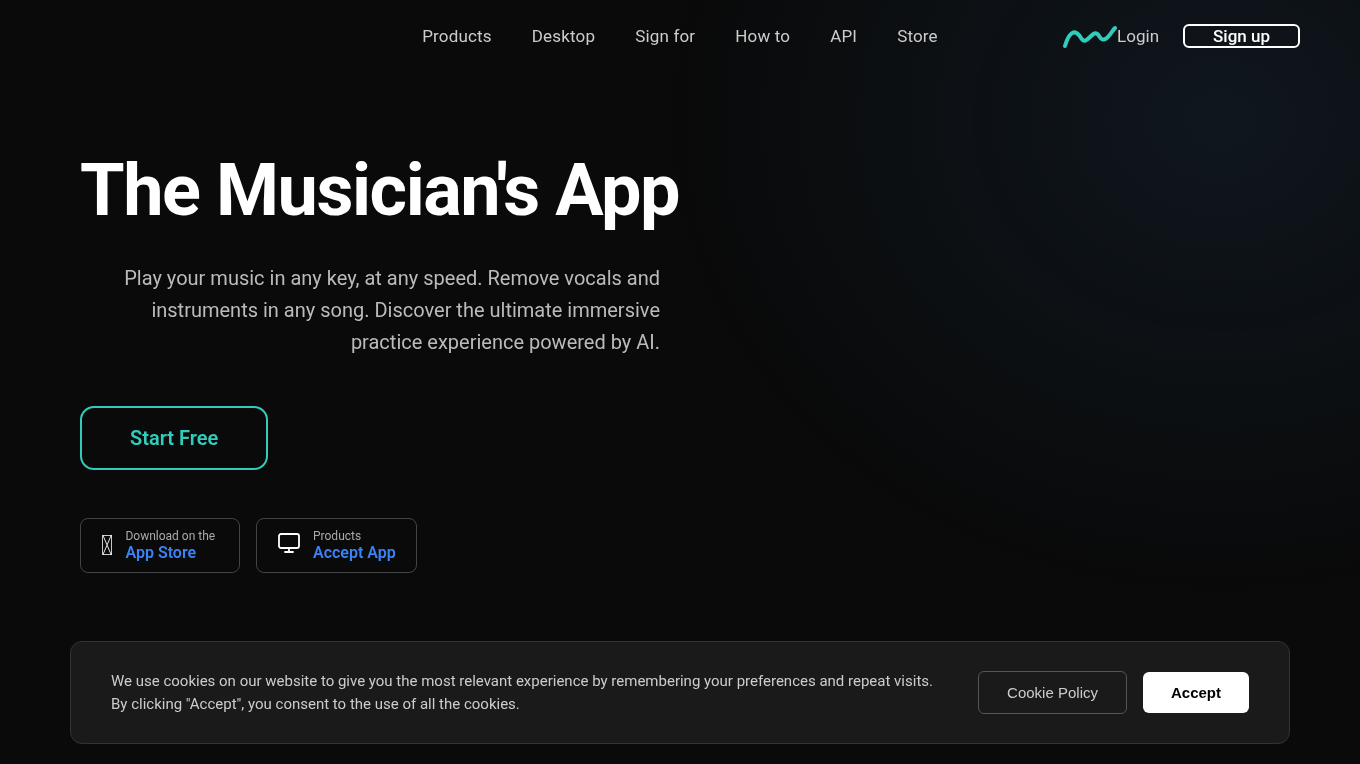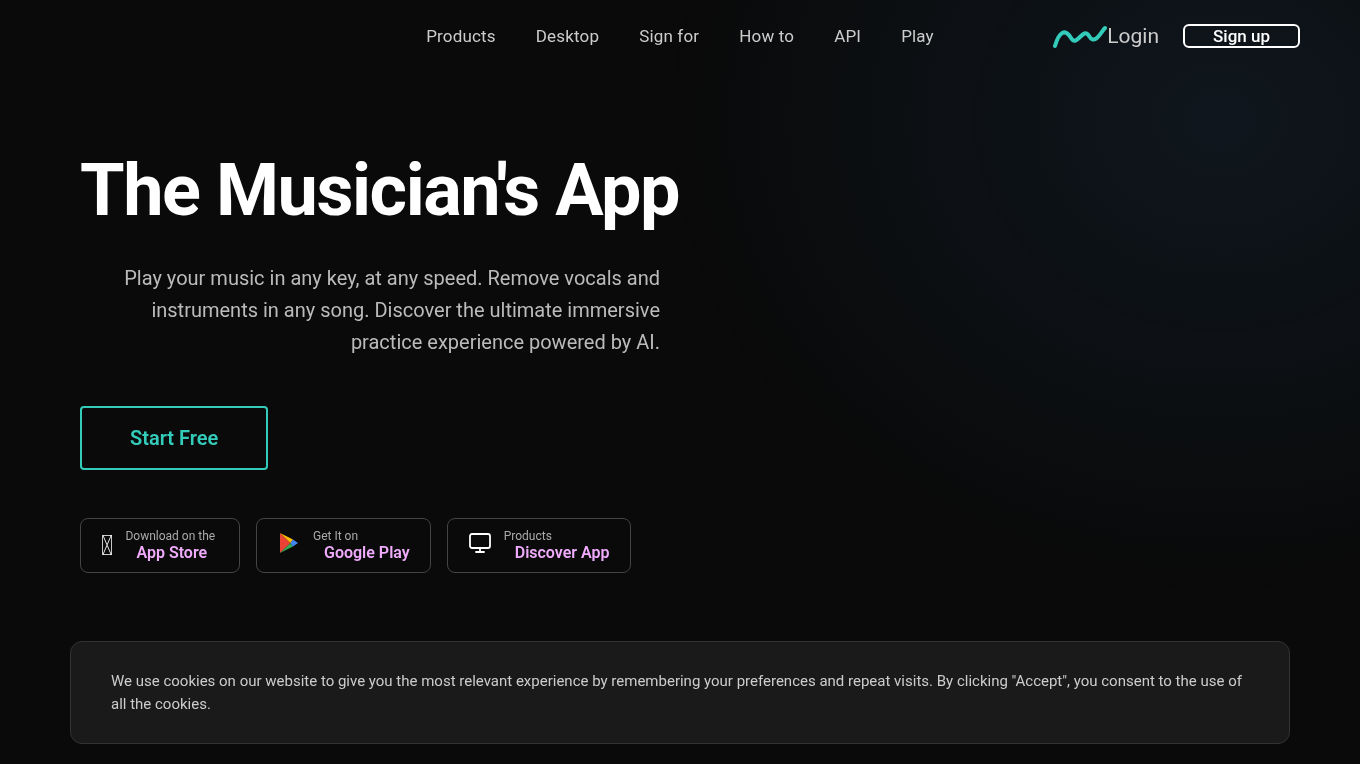--- a/index.html
+++ b/index.html
@@ -56,21 +56,21 @@
 
     .nav-actions {
       display: flex;
       align-items: center;
       gap: 24px;
     }
 
     .login-btn {
       color: #cccccc;
       text-decoration: none;
-      font-size: 21px;
+      font-size: 17px;
       font-weight: 400;
     }
 
     .signup-btn {
       background: transparent;
       border: 2px solid #ffffff;
       color: #ffffff;
       padding: 0 28px;
       border-radius: 6px;
       font-size: 17px;
@@ -102,21 +102,21 @@
       max-width: 580px;
       text-align: right;
     }
 
     .start-free-btn {
       display: inline-block;
       background: transparent;
       border: 2px solid #33ccbb;
       color: #33ccbb;
       padding: 18px 48px;
-      border-radius: 4px;
+      border-radius: 14px;
       font-size: 20px;
       font-weight: 600;
       cursor: pointer;
       text-decoration: none;
       margin-bottom: 48px;
     }
 
     
     .store-badges {
       display: flex;
@@ -147,24 +147,23 @@
     .badge-text-top {
       font-size: 12px;
       color: #aaaaaa;
       line-height: 1.2;
       display: block;
     }
 
     .badge-text-main {
       font-size: 16px;
       font-weight: 600;
-      color: #f0abfc;
+      color: #3b82f6;
       display: block;
       line-height: 1.2;
-      margin-left: 11px;
     }
 
     
     .gplay-icon {
       width: 24px;
       height: 24px;
     }
 
     
     .cookie-banner {
@@ -255,21 +254,21 @@
     <li>
       <a href="#">Sign for</a>
     </li>
     <li>
       <a href="#">How to</a>
     </li>
     <li>
       <a href="#">API</a>
     </li>
     <li>
-      <a href="#">Play</a>
+      <a href="#">Store</a>
     </li>
   </ul>
 
   <div class="nav-actions">
     <a href="#" class="login-btn">Login</a>
     <a href="#" class="signup-btn">Sign up</a>
   </div>
 </nav>
 
 <section class="hero">
@@ -281,46 +280,36 @@
   <div class="store-badges">
 
     <a href="#" class="badge">
       <span class="badge-icon"></span>
       <span>
         <span class="badge-text-top">Download on the</span>
         <span class="badge-text-main">App Store</span>
       </span>
     </a>
 
-    <a href="#" class="badge">
-      <span class="badge-icon">
-        <svg class="gplay-icon" viewBox="0 0 24 24" fill="none" xmlns="http://www.w3.org/2000/svg">
-          <path d="M3 2L13.5 12L3 22V2Z" fill="#ea4335"></path>
-          <path d="M3 2L16 8.5L13.5 12L3 2Z" fill="#fbbc04"></path>
-          <path d="M3 22L13.5 12L16 15.5L3 22Z" fill="#34a853"></path>
-          <path d="M13.5 12L16 8.5L21 12L16 15.5L13.5 12Z" fill="#4285f4"></path>
-        </svg>
-      </span>
-      <span>
-        <span class="badge-text-top">Get It on</span>
-        <span class="badge-text-main">Google Play</span>
-      </span>
-    </a>
 
     <a href="#" class="badge">
       <span class="badge-icon">
         <svg width="24" height="24" viewBox="0 0 24 24" fill="none" xmlns="http://www.w3.org/2000/svg">
           <rect x="2" y="3" width="20" height="14" rx="2" stroke="white" stroke-width="1.8" fill="none"></rect>
           <path d="M8 21h8M12 17v4" stroke="white" stroke-width="1.8" stroke-linecap="round"></path>
         </svg>
       </span>
       <span>
         <span class="badge-text-top">Products</span>
-        <span class="badge-text-main">Discover App</span>
+        <span class="badge-text-main">Accept App</span>
       </span>
     </a>
 
   </div>
 </section>
 
 <div class="cookie-banner">
   <p class="cookie-text">We use cookies on our website to give you the most relevant experience by remembering your preferences and repeat visits. By clicking "Accept", you consent to the use of all the cookies.</p>
+  <div class="cookie-actions">
+    <button class="cookie-policy-btn">Cookie Policy</button>
+    <button class="accept-btn">Accept</button>
+  </div>
 </div>
 
 </body></html>

